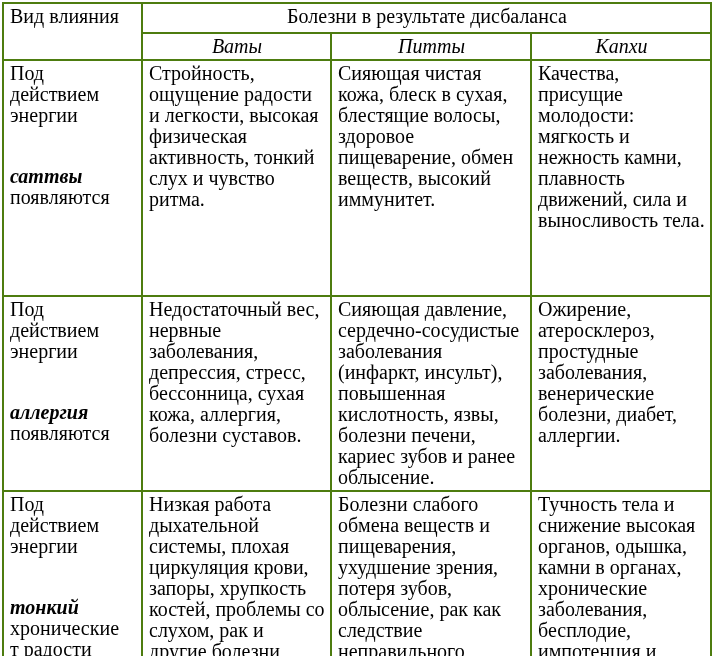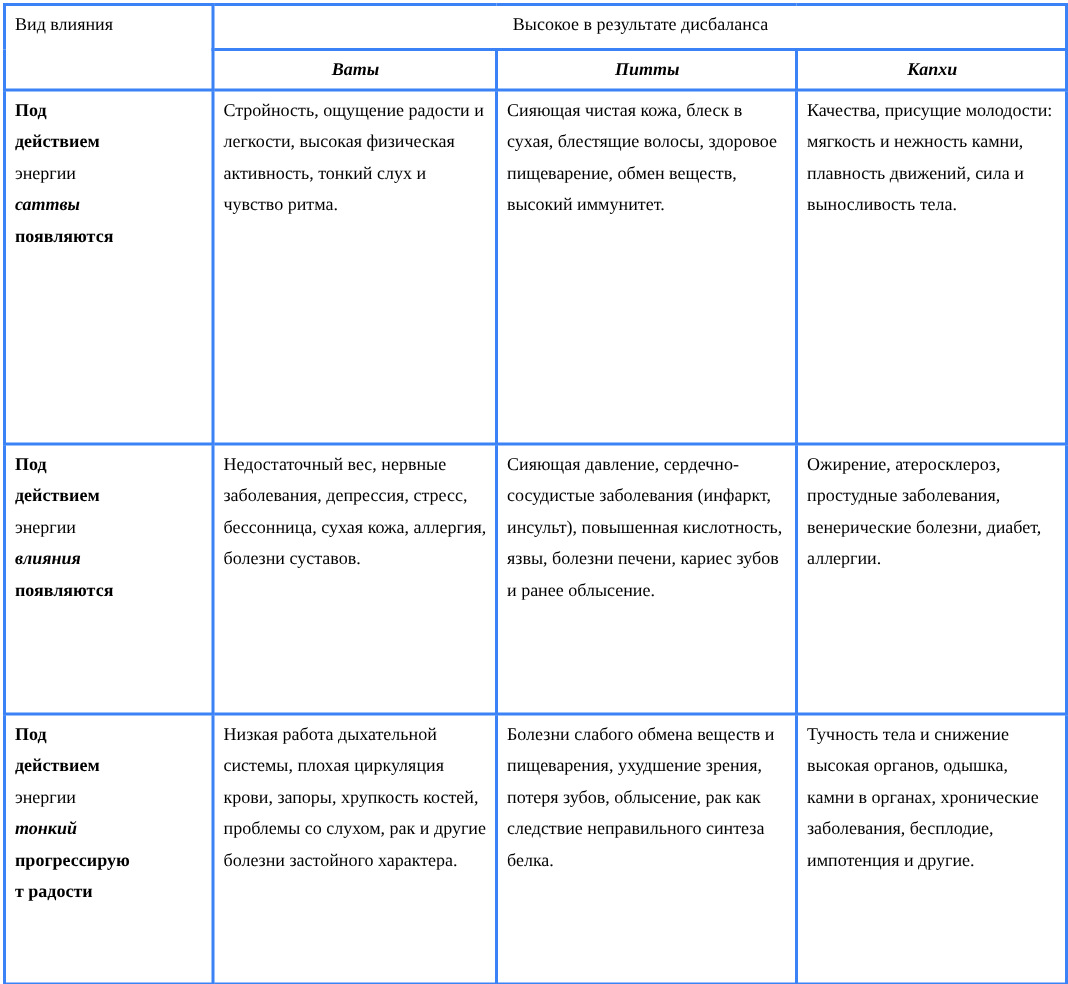--- a/index.html
+++ b/index.html
@@ -12,72 +12,72 @@
     color: #000000;
   }
   table.dosha {
     border-collapse: collapse;
     table-layout: fixed;
     width: 708px;
     margin: 2px 0 0 2px;
     background: #ffffff;
   }
   table.dosha td {
-    border: 2px solid #3b82f6;
+    border: 2px solid #4d7c0f;
     vertical-align: top;
     padding: 2px 5px 2px 6px;
-    font-size: 12px;
+    font-size: 20px;
     line-height: 21px;
     overflow-wrap: break-word;
     word-wrap: break-word;
   }
   td.hdr-influence {
     padding-top: 6px;
     line-height: 20px;
   }
   td.hdr-diseases {
     text-align: center;
     height: 24px;
     padding-top: 5px;
     line-height: 20px;
   }
   td.hdr-dosha {
     text-align: center;
-    font-weight: bold;
+    font-weight: normal;
     font-style: italic;
     height: 16px;
     padding-top: 0;
     padding-bottom: 1px;
     line-height: 19px;
   }
   td.influence-cell {
     line-height: 27px;
     padding-top: 3px;
   }
-  .iline { white-space: nowrap; font-weight: bold; }
+  .iline { white-space: nowrap; }
   .iline.b  { font-weight: normal; }
-  .iline.bi { font-weight: bold; font-style: italic; }
+  .iline.bi { font-weight: bold; font-style: italic; margin-top: 40px; }
   tr.r1 > td { height: 230px; }
   tr.r2 > td { height: 174px; }
   tr.r3 > td { height: 174px; }
 </style>
 </head>
 <body>
 
 <table class="dosha">
   <colgroup>
     <col style="width:139px">
     <col style="width:189px">
     <col style="width:200px">
     <col style="width:180px">
   </colgroup>
   <tbody>
     <tr>
       <td class="hdr-influence" rowspan="2">Вид влияния</td>
-      <td class="hdr-diseases" colspan="3">Высокое в результате дисбаланса</td>
+      <td class="hdr-diseases" colspan="3">Болезни в результате дисбаланса</td>
     </tr>
     <tr>
       <td class="hdr-dosha">Ваты</td>
       <td class="hdr-dosha">Питты</td>
       <td class="hdr-dosha">Капхи</td>
     </tr>
 
     <tr class="r1">
       <td class="influence-cell">
         <div class="iline">Под</div>
@@ -89,35 +89,35 @@
       <td>Стройность, ощущение радости и легкости, высокая физическая активность, тонкий слух и чувство ритма.</td>
       <td>Сияющая чистая кожа, блеск в сухая, блестящие волосы, здоровое пищеварение, обмен веществ, высокий иммунитет.</td>
       <td>Качества, присущие молодости: мягкость и нежность камни, плавность движений, сила и выносливость тела.</td>
     </tr>
 
     <tr class="r2">
       <td class="influence-cell">
         <div class="iline">Под</div>
         <div class="iline">действием</div>
         <div class="iline b">энергии</div>
-        <div class="iline bi">влияния</div>
+        <div class="iline bi">аллергия</div>
         <div class="iline">появляются</div>
       </td>
       <td>Недостаточный вес, нервные заболевания, депрессия, стресс, бессонница, сухая кожа, аллергия, болезни суставов.</td>
       <td>Сияющая давление, сердечно-сосудистые заболевания (инфаркт, инсульт), повышенная кислотность, язвы, болезни печени, кариес зубов и ранее облысение.</td>
       <td>Ожирение, атеросклероз, простудные заболевания, венерические болезни, диабет, аллергии.</td>
     </tr>
 
     <tr class="r3">
       <td class="influence-cell">
         <div class="iline">Под</div>
         <div class="iline">действием</div>
         <div class="iline b">энергии</div>
         <div class="iline bi">тонкий</div>
-        <div class="iline">прогрессирую</div>
+        <div class="iline">хронические</div>
         <div class="iline">т радости</div>
       </td>
       <td>Низкая работа дыхательной системы, плохая циркуляция крови, запоры, хрупкость костей, проблемы со слухом, рак и другие болезни застойного характера.</td>
       <td>Болезни слабого обмена веществ и пищеварения, ухудшение зрения, потеря зубов, облысение, рак как следствие неправильного синтеза белка.</td>
       <td>Тучность тела и снижение высокая органов, одышка, камни в органах, хронические заболевания, бесплодие, импотенция и другие.</td>
     </tr>
   </tbody>
 </table>
 
 </body></html>

